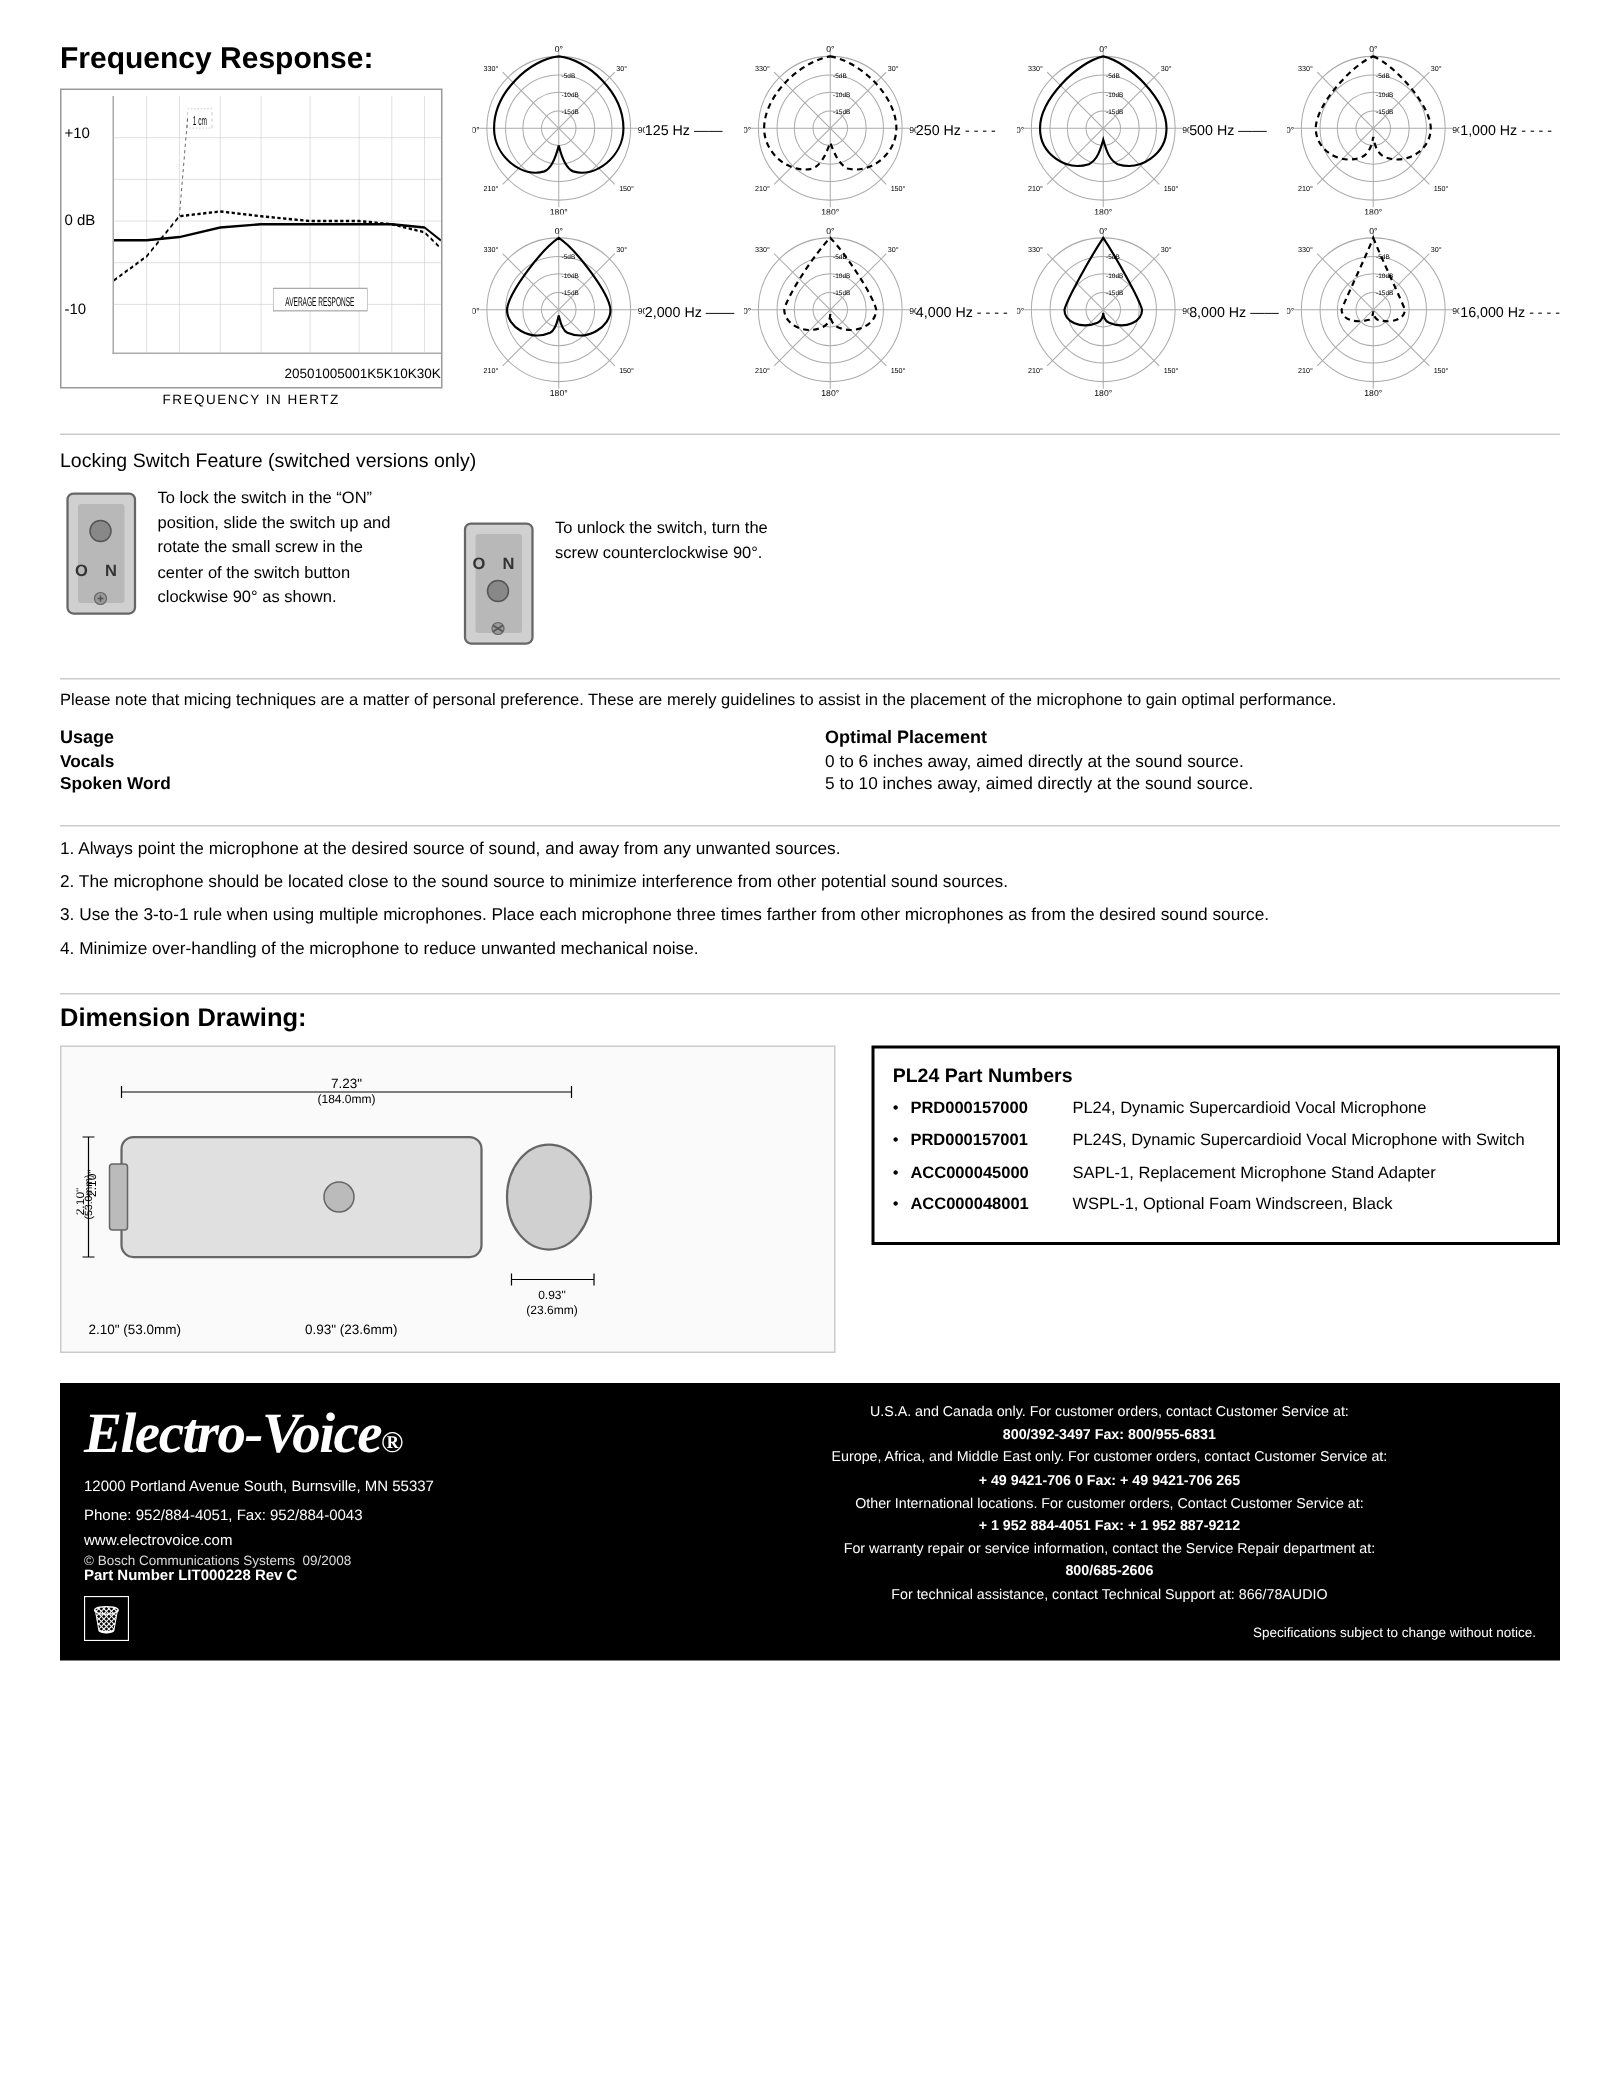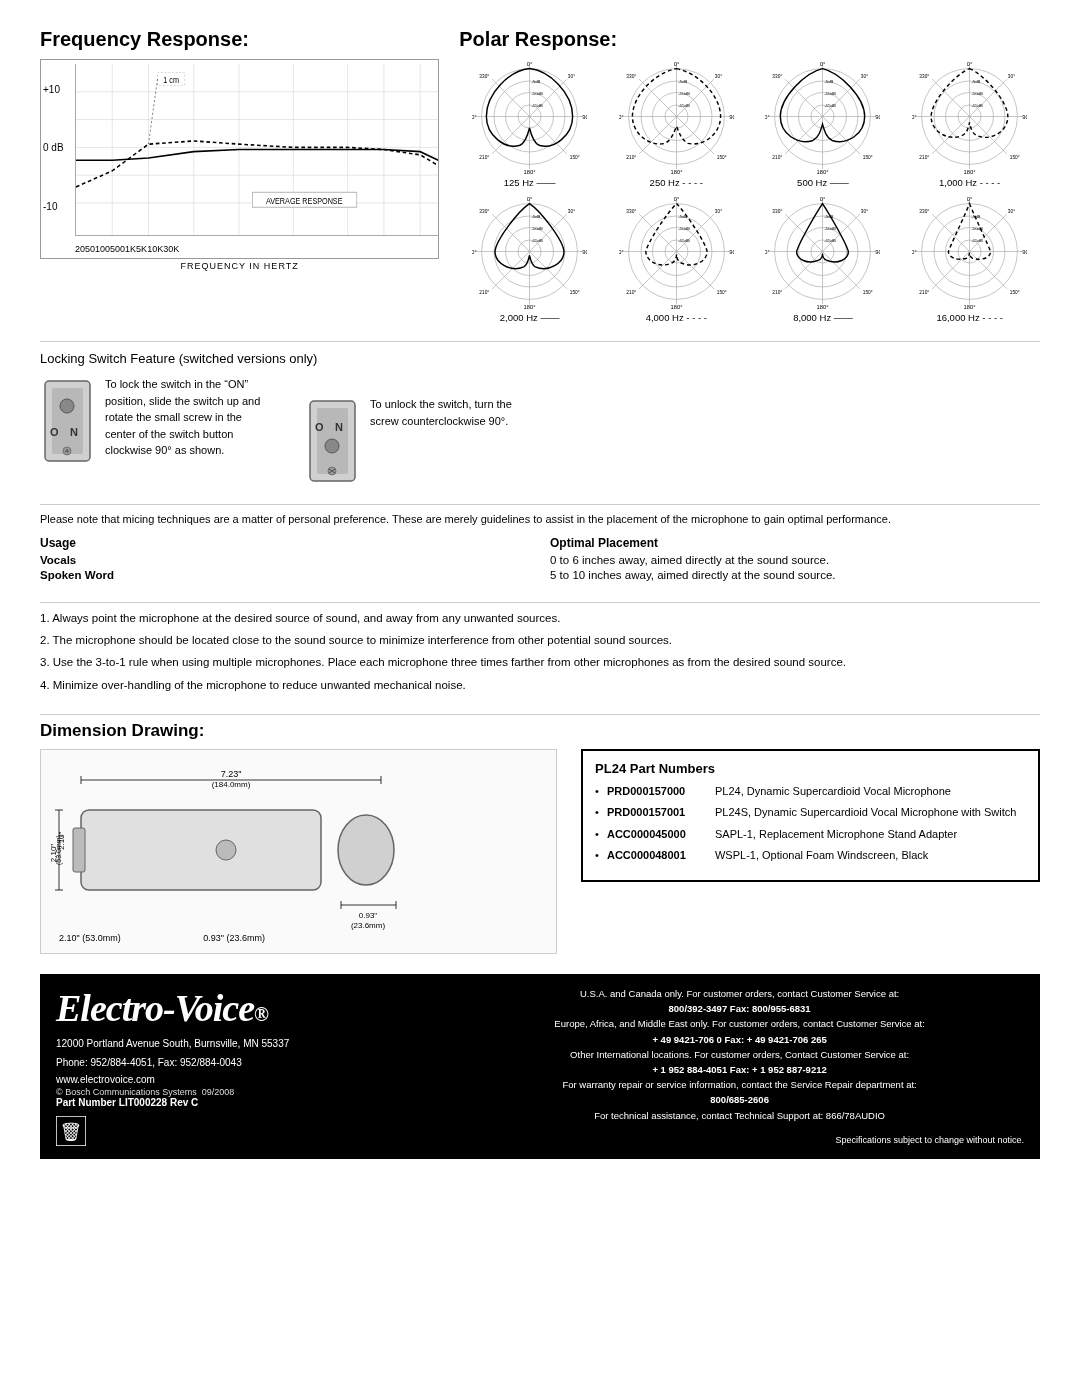--- a/index.html
+++ b/index.html
@@ -70,42 +70,42 @@
       height: 100%;
     }
 
     .freq-x-labels {
       position: absolute;
       bottom: 0;
       left: 34px;
       right: 0;
       height: 18px;
       display: flex;
-      justify-content: flex-start;
+      justify-content: flex-end;
       font-size: 9px;
       align-items: center;
     }
 
     .freq-x-title {
       text-align: center;
       font-size: 9px;
       margin-top: 2px;
       letter-spacing: 1px;
     }
 
     
     .polar-grid {
       display: grid;
       grid-template-columns: 1fr 1fr 1fr 1fr;
       gap: 6px;
     }
 
     .polar-item {
       display: flex;
-      flex-direction: column;
+      flex-direction: row;
       align-items: center;
     }
 
     .polar-label {
       font-size: 9.5px;
       margin-top: 3px;
       white-space: nowrap;
     }
 
     
@@ -405,21 +405,20 @@
         <span>1K</span>
         <span>5K</span>
         <span>10K</span>
         <span>30K</span>
       </div>
     </div>
     <div class="freq-x-title">FREQUENCY IN HERTZ</div>
   </div>
 
   <div class="polar-section">
-    <h2 class="section-title">Polar Response:</h2>
     <div class="polar-grid">
 
       <div class="polar-item">
         <svg width="115" height="115" viewBox="-60 -60 120 120">
 
           <circle cx="0" cy="0" r="50" fill="none" stroke="#aaa" stroke-width="0.7"></circle>
           <circle cx="0" cy="0" r="37" fill="none" stroke="#aaa" stroke-width="0.7"></circle>
           <circle cx="0" cy="0" r="25" fill="none" stroke="#aaa" stroke-width="0.7"></circle>
           <circle cx="0" cy="0" r="12" fill="none" stroke="#aaa" stroke-width="0.7"></circle>
 

